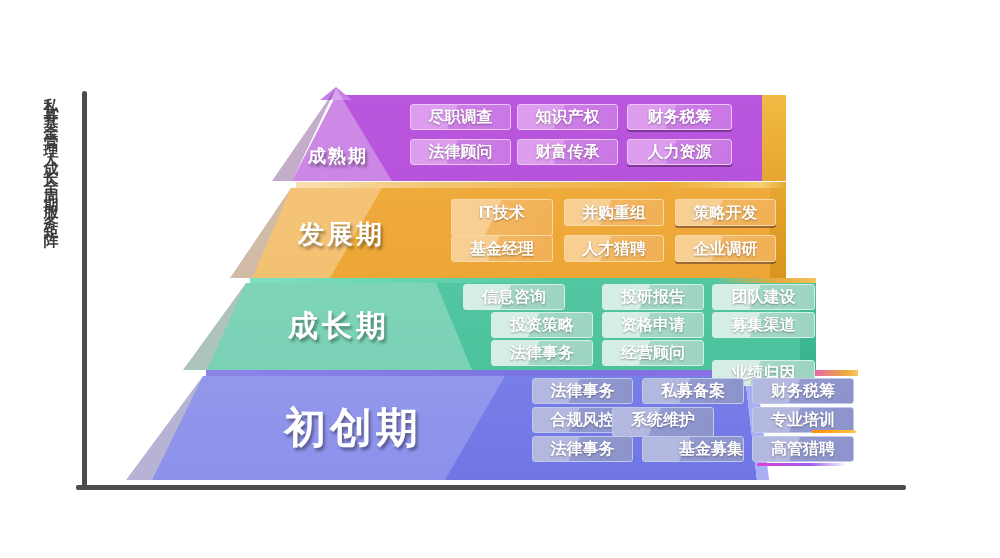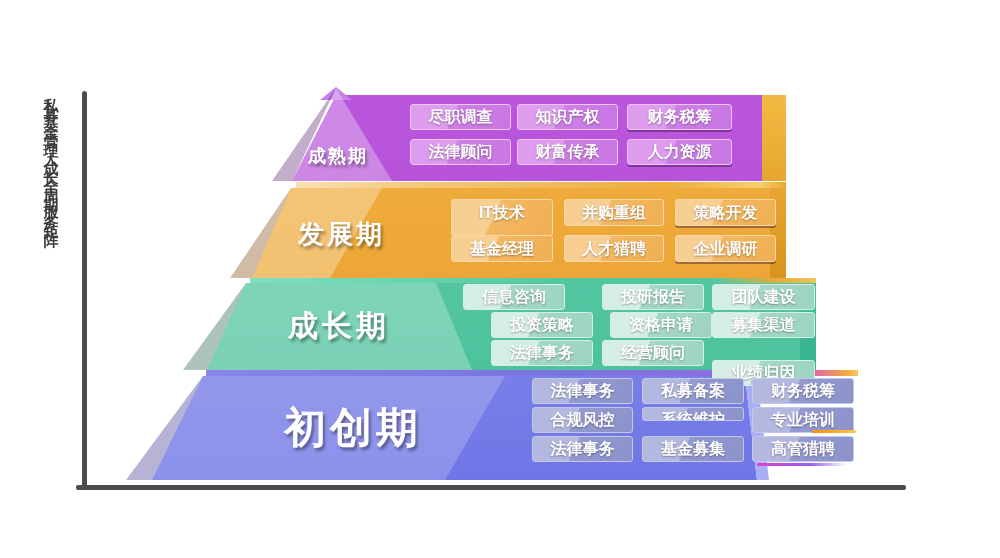--- a/index.html
+++ b/index.html
@@ -139,31 +139,31 @@
       <div class="tag lv1 c0" style="left: 451px; top: 199px; width: 102px; height: 37px; line-height: 25px;">IT技术</div>
       <div class="tag lv1 c1" style="left: 564px; top: 199px; width: 100px; height: 27px; line-height: 25px;">并购重组</div>
       <div class="tag lv1 c2" style="left: 675px; top: 199px; width: 101px; height: 27px; line-height: 25px;">策略开发</div>
       <div class="tag lv1 c0" style="left: 451px; top: 235px; width: 102px; height: 27px; line-height: 25px;">基金经理</div>
       <div class="tag lv1 c1" style="left: 564px; top: 235px; width: 100px; height: 27px; line-height: 25px;">人才猎聘</div>
       <div class="tag lv1 c2" style="left: 675px; top: 235px; width: 101px; height: 27px; line-height: 25px;">企业调研</div>
       <div class="tag lv2 c0" style="left: 463px; top: 284px; width: 102px; height: 26px; line-height: 24px;">信息咨询</div>
       <div class="tag lv2 c1" style="left: 602px; top: 284px; width: 102px; height: 26px; line-height: 24px;">投研报告</div>
       <div class="tag lv2 c2" style="left: 712px; top: 284px; width: 103px; height: 26px; line-height: 24px;">团队建设</div>
       <div class="tag lv2 c0" style="left: 491px; top: 312px; width: 102px; height: 26px; line-height: 24px;">投资策略</div>
-      <div class="tag lv2 c1" style="left: 602px; top: 312px; width: 102px; height: 26px; line-height: 24px; margin-left: 8px;">资格申请</div>
+      <div class="tag lv2 c1" style="left: 602px; top: 312px; width: 102px; height: 26px; line-height: 24px;">资格申请</div>
       <div class="tag lv2 c2" style="left: 712px; top: 312px; width: 103px; height: 26px; line-height: 24px;">募集渠道</div>
       <div class="tag lv2 c0" style="left: 491px; top: 340px; width: 102px; height: 26px; line-height: 24px;">法律事务</div>
       <div class="tag lv2 c1" style="left: 602px; top: 340px; width: 102px; height: 26px; line-height: 24px;">经营顾问</div>
       <div class="tag lv2 c2" style="left: 712px; top: 340px; width: 103px; height: 26px; line-height: 24px; margin-top: 20px;">业绩归因</div>
       <div class="tag lv3 c0" style="left: 532px; top: 378px; width: 101px; height: 26px; line-height: 24px;">法律事务</div>
       <div class="tag lv3 c1" style="left: 642px; top: 378px; width: 102px; height: 26px; line-height: 24px;">私募备案</div>
       <div class="tag lv3 c2" style="left: 752px; top: 378px; width: 102px; height: 26px; line-height: 24px;">财务税筹</div>
       <div class="tag lv3 c0" style="left: 532px; top: 407px; width: 101px; height: 26px; line-height: 24px;">合规风控</div>
-      <div class="tag lv3 c1" style="left: 642px; top: 407px; width: 102px; height: 14px; line-height: 24px;">系统维护</div>
+      <div class="tag lv3 c1" style="left: 612px; top: 407px; width: 102px; height: 30px; line-height: 24px;">系统维护</div>
       <div class="tag lv3 c2" style="left: 752px; top: 407px; width: 102px; height: 26px; line-height: 24px; text-align: center;">专业培训</div>
       <div class="tag lv3 c0" style="left: 532px; top: 436px; width: 101px; height: 26px; line-height: 24px;">法律事务</div>
-      <div class="tag lv3 c1" style="left: 642px; top: 436px; width: 102px; height: 26px; line-height: 24px;">基金募集</div>
+      <div class="tag lv3 c1" style="left: 642px; top: 436px; width: 102px; height: 26px; line-height: 24px; text-align: right;">基金募集</div>
       <div class="tag lv3 c2" style="left: 752px; top: 436px; width: 102px; height: 26px; line-height: 24px;">高管猎聘</div>
     </div>
 
   <div class="glint glint-1"></div>
   <div class="glint glint-2"></div>
 </div>
 
 </body></html>

